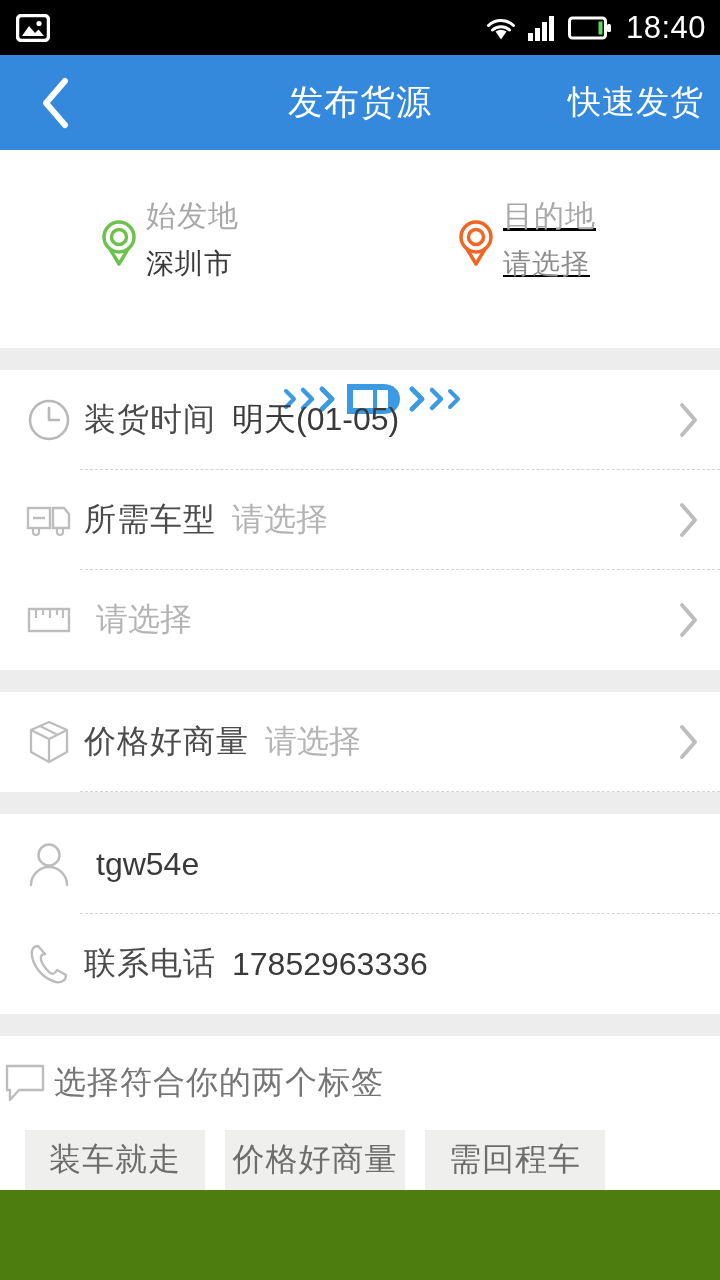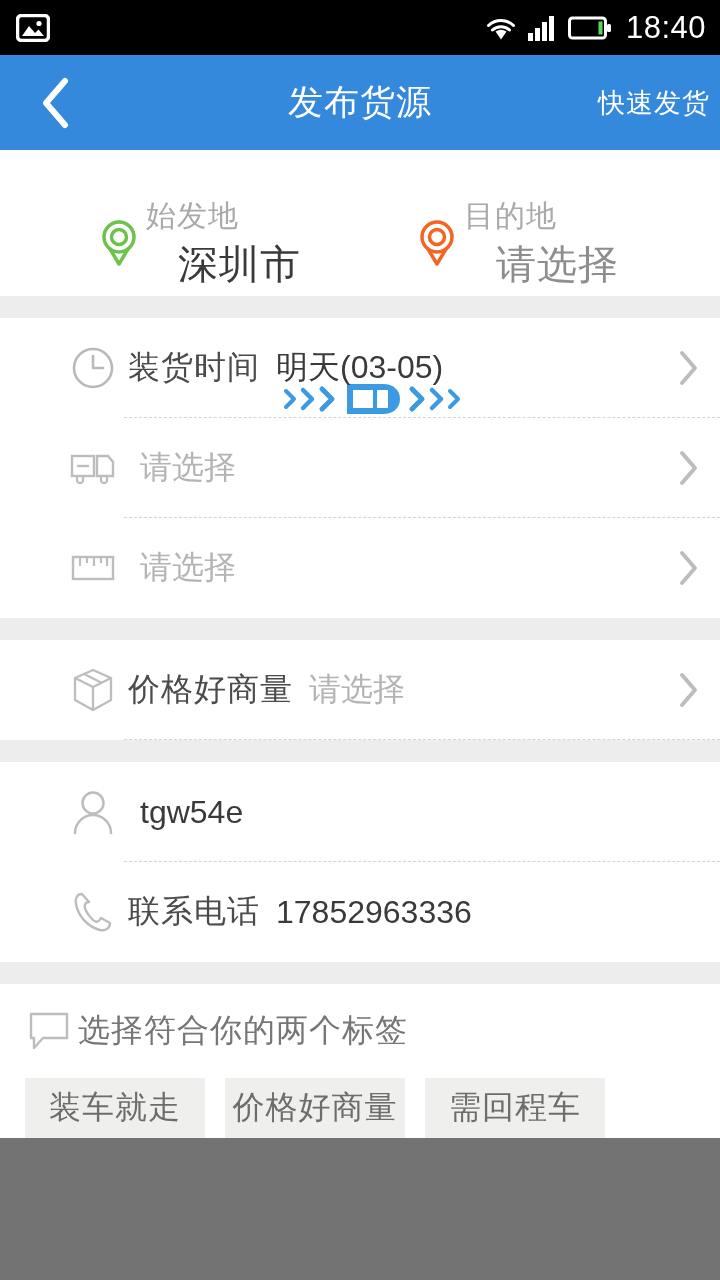--- a/index.html
+++ b/index.html
@@ -2,21 +2,21 @@
 <html><head>
 <meta charset="utf-8">
 <style>
   * { margin:0; padding:0; box-sizing:border-box; }
   html,body { width:720px; height:1280px; }
   body {
     font-family:"Liberation Sans","DejaVu Sans",sans-serif;
     background:#ffffff;
     overflow:hidden;
   }
-  .screen { position:relative; width:720px; height:1280px; background:#737373; }
+  .screen { position:relative; width:720px; height:1280px; background:#4d7c0f; }
 
   
   .statusbar {
     height:55px; background:#000000; display:flex; align-items:center;
     justify-content:space-between; padding:0 14px 0 16px;
   }
   .status-left { display:flex; align-items:center; }
   .status-right { display:flex; align-items:center; gap:10px; }
   .status-time {
     color:#ffffff; font-size:31px; letter-spacing:0.5px; margin-left:4px;
@@ -32,47 +32,47 @@
   }
   .back-btn {
     position:absolute; left:0; top:0; width:110px; height:95px;
     display:flex; align-items:center; justify-content:center;
   }
   .header-title {
     position:absolute; left:0; right:0; text-align:center;
     color:#ffffff; font-size:35px; letter-spacing:1px;
   }
   .header-action {
-    position:absolute; right:10px; color:#ffffff; font-size:27px; letter-spacing:1px;
+    position:absolute; right:16px; color:#ffffff; font-size:33px; letter-spacing:1px;
   }
 
   
   .route {
-    height:146px; background:#ffffff; position:relative;
+    height:198px; background:#ffffff; position:relative;
   }
   .route-side { position:absolute; top:44px; display:flex; align-items:flex-start; }
   .route-origin { left:100px; }
-  .route-dest   { left:418px; }
+  .route-dest   { left:457px;text-decoration:underline; }
   .pin { margin-top:22px; flex:0 0 auto; }
   .route-texts { margin-left:8px; }
   .route-label { font-size:30px; color:#a9a9a9; line-height:44px; letter-spacing:1px; }
-  .route-value { font-size:40px; color:#3a3a3a; line-height:52px; letter-spacing:1px;margin-left:32px; }
+  .route-value { font-size:28px; color:#3a3a3a; line-height:52px; letter-spacing:1px; }
   .route-value.placeholder { color:#8d8d8d; }
   .truckline {
     position:absolute; left:281px; top:228px; display:flex; align-items:center; gap:0px;
   }
 
   
   .gap { background:#ededed; }
   .gap-22 { height:22px; }
   .section { background:#ffffff; }
 
   .row {
     position:relative; height:100px; display:flex; align-items:center;
-    padding-left:18px; padding-right:20px;margin-left:44px;
+    padding-left:18px; padding-right:20px;
   }
   .row-icon { width:62px; flex:0 0 62px; display:flex; align-items:center; justify-content:center; }
   .row-label {
     font-size:32px; color:#4b4b4b; letter-spacing:1px; margin-left:4px;
     white-space:nowrap;
   }
   .row-label.spaced { letter-spacing:12px; }
   .row-value { font-size:32px; color:#3a3a3a; margin-left:16px; white-space:nowrap; }
   .row-value.placeholder { color:#b4b4b4; }
   .chev { position:absolute; right:20px; top:50%; transform:translateY(-50%); }
@@ -87,21 +87,21 @@
     display:flex; border:1px solid #3589dd; border-radius:2px; overflow:hidden;
   }
   .unit-btn {
     width:96px; height:60px; display:flex; align-items:center; justify-content:center;
     font-size:33px; background:#ffffff; color:#3589dd;
   }
   .unit-btn.active { background:#3589dd; color:#ffffff; }
 
   
   .tag-head {
-    height:94px; display:flex; align-items:center; padding-left:26px;
+    height:94px; display:flex; align-items:center; padding-left:2px;
   }
   .tag-head-label { font-size:32px; color:#767676; margin-left:6px; letter-spacing:1px; }
   .tag-row { display:flex; padding-left:25px; gap:20px; }
   .tag-chip {
     width:180px; height:60px; background:#efefee; display:flex;
     align-items:center; justify-content:center;
     font-size:32px; color:#6d6d6d; letter-spacing:1px;
   }
 </style>
 </head>
@@ -218,39 +218,40 @@
   <div class="section">
 
     <div class="row">
       <span class="row-icon">
         <svg class="ic" width="46" height="46" viewBox="0 0 46 46">
           <circle cx="23" cy="23" r="19" fill="none" stroke="#b9b9b9" stroke-width="2.6"></circle>
           <path d="M23 11 V23 H33" fill="none" stroke="#b9b9b9" stroke-width="2.6" stroke-linecap="round" stroke-linejoin="round"></path>
         </svg>
       </span>
       <span class="row-label">装货时间</span>
-      <span class="row-value">明天(03-05)</span>
+      <span class="row-value">明天(01-05)</span>
       <span class="chev">
         <svg class="ic" width="22" height="38" viewBox="0 0 22 38">
           <path d="M4 4 L17 19 L4 34" fill="none" stroke="#bdbdbd" stroke-width="4" stroke-linecap="round" stroke-linejoin="round"></path>
         </svg>
       </span>
       <span class="dashed"></span>
     </div>
 
     <div class="row">
       <span class="row-icon">
         <svg class="ic" width="46" height="40" viewBox="0 0 46 40">
           <rect x="2" y="8" width="22" height="20" fill="none" stroke="#bdbdbd" stroke-width="2.4"></rect>
           <path d="M27 8 H38 L43 14 V28 H27 Z" fill="none" stroke="#bdbdbd" stroke-width="2.4"></path>
           <line x1="7" y1="18" x2="19" y2="18" stroke="#bdbdbd" stroke-width="2.4"></line>
           <path d="M7 28 v4 a3 3 0 0 0 6 0 v-4" fill="none" stroke="#bdbdbd" stroke-width="2.2"></path>
           <path d="M31 28 v4 a3 3 0 0 0 6 0 v-4" fill="none" stroke="#bdbdbd" stroke-width="2.2"></path>
         </svg>
       </span>
+      <span class="row-label">所需车型</span>
       <span class="row-value placeholder">请选择</span>
       <span class="chev">
         <svg class="ic" width="22" height="38" viewBox="0 0 22 38">
           <path d="M4 4 L17 19 L4 34" fill="none" stroke="#bdbdbd" stroke-width="4" stroke-linecap="round" stroke-linejoin="round"></path>
         </svg>
       </span>
       <span class="dashed"></span>
     </div>
 
     <div class="row">

